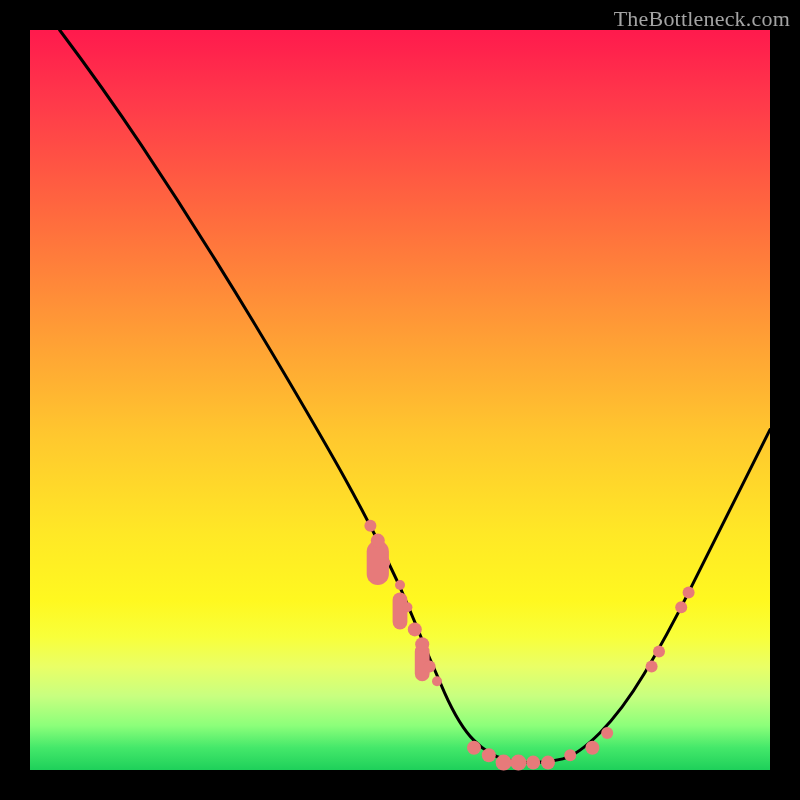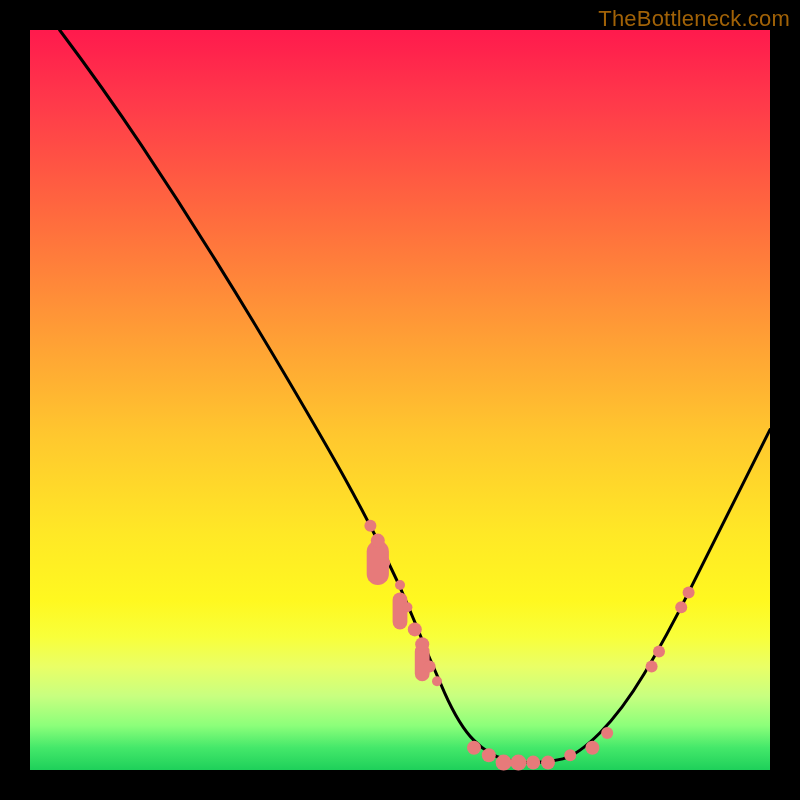--- a/index.html
+++ b/index.html
@@ -37,25 +37,25 @@
         #c8ff80 90%,
         #8cff7a 94%,
         #44e86a 97%,
         #1ed05a 100%
       );
   }
   .watermark {
     position: absolute;
     top: 6px;
     right: 10px;
-    color: #a16207;
+    color: #a3a3a3;
     font-size: 22px;
     font-weight: 500;
     letter-spacing: 0.2px;
-    font-family: Liberation Sans, sans-serif;
+    font-family: Liberation Serif, serif;
   }
   svg.curve {
     position: absolute;
     left: 0;
     top: 0;
     width: 740px;
     height: 740px;
     overflow: visible;
   }
   .curve-path {

